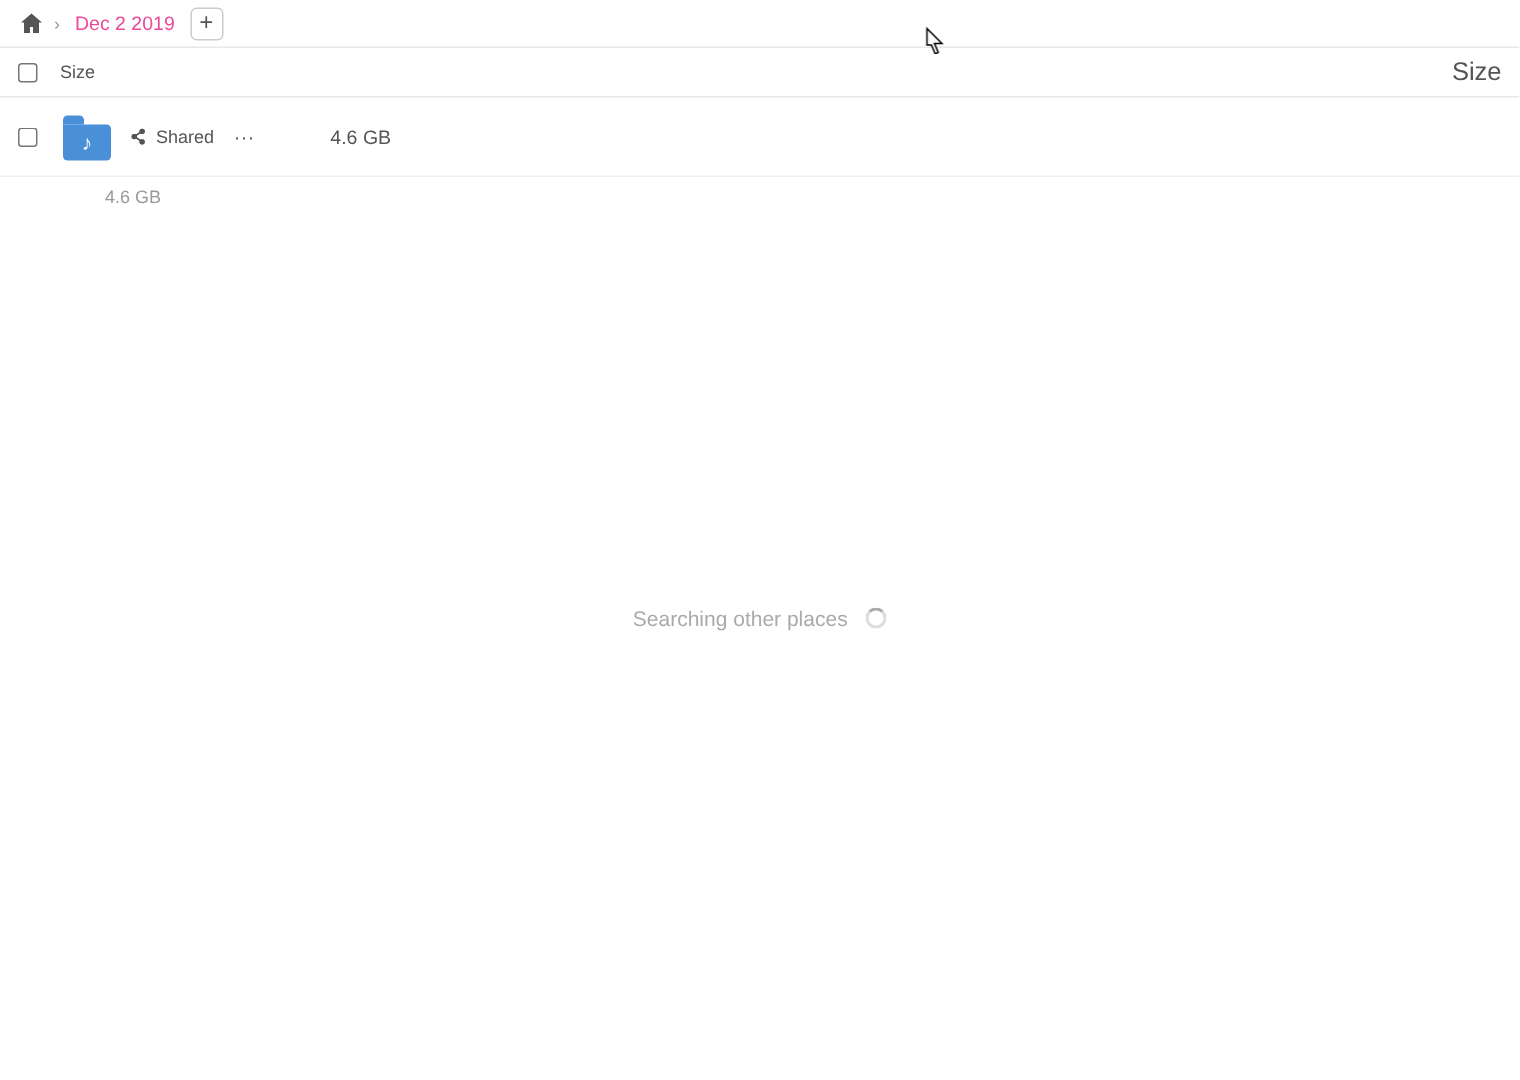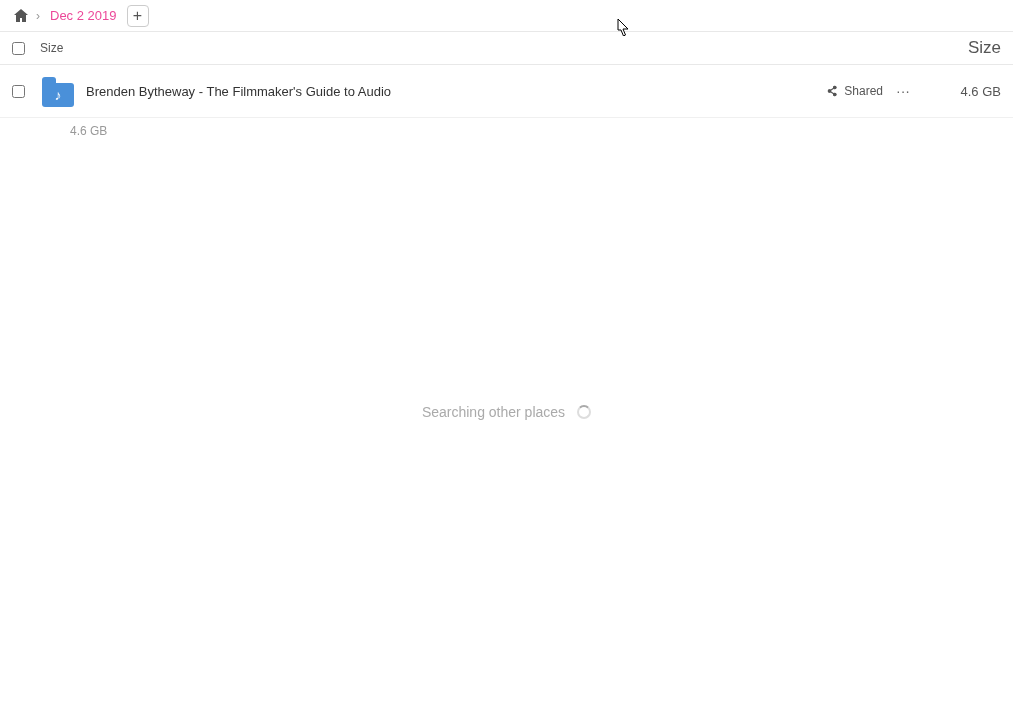--- a/index.html
+++ b/index.html
@@ -298,21 +298,20 @@
     <input type="checkbox" style="">
   </div>
   <div class="file-icon">
     <div class="audio-folder-icon">
       <div class="folder-tab"></div>
       <div class="folder-body">
         <span class="folder-music-note">♪</span>
       </div>
     </div>
   </div>
-  <div class="file-name">Brenden Bytheway - The Filmmaker's Guide to Audio</div>
   <div class="file-actions">
     <div class="shared-badge">
       <svg viewBox="0 0 16 16" xmlns="http://www.w3.org/2000/svg">
         <path d="M10 2a2 2 0 100 4 2 2 0 000-4zM4 6a2 2 0 100 4A2 2 0 004 6zm6 4a2 2 0 100 4 2 2 0 000-4zM4 8.5l6 3M10 4l-6 3"></path>
         <circle cx="10" cy="4" r="2" fill="#555"></circle>
         <circle cx="4" cy="8" r="2" fill="#555"></circle>
         <circle cx="10" cy="12" r="2" fill="#555"></circle>
         <line x1="10" y1="4" x2="4" y2="8" stroke="#555" stroke-width="1.2"></line>
         <line x1="4" y1="8" x2="10" y2="12" stroke="#555" stroke-width="1.2"></line>
       </svg>

